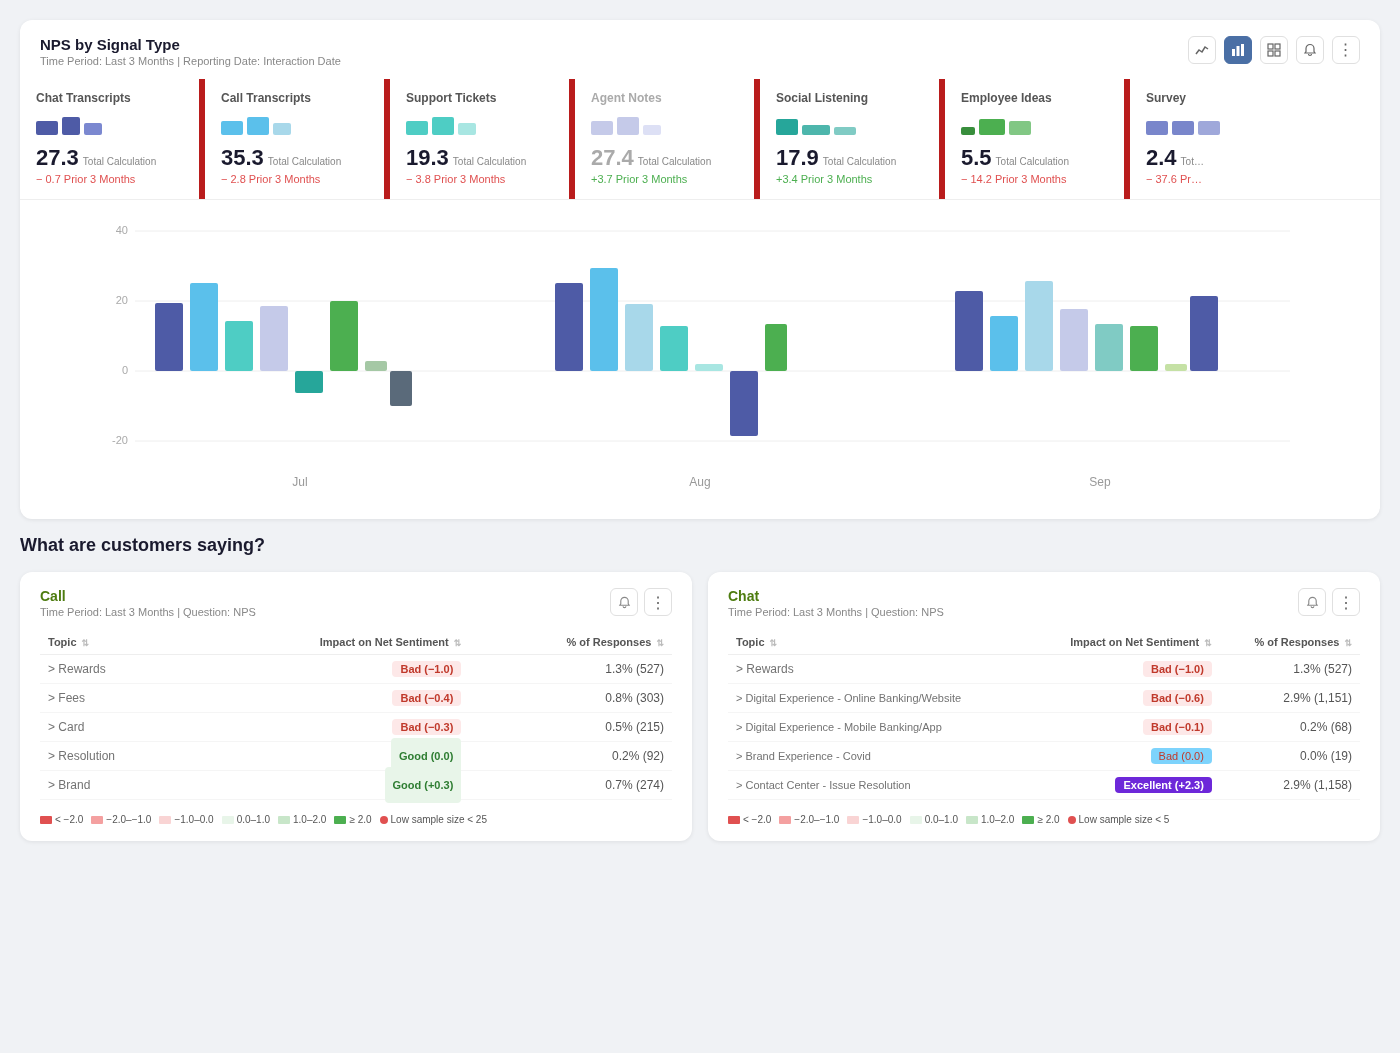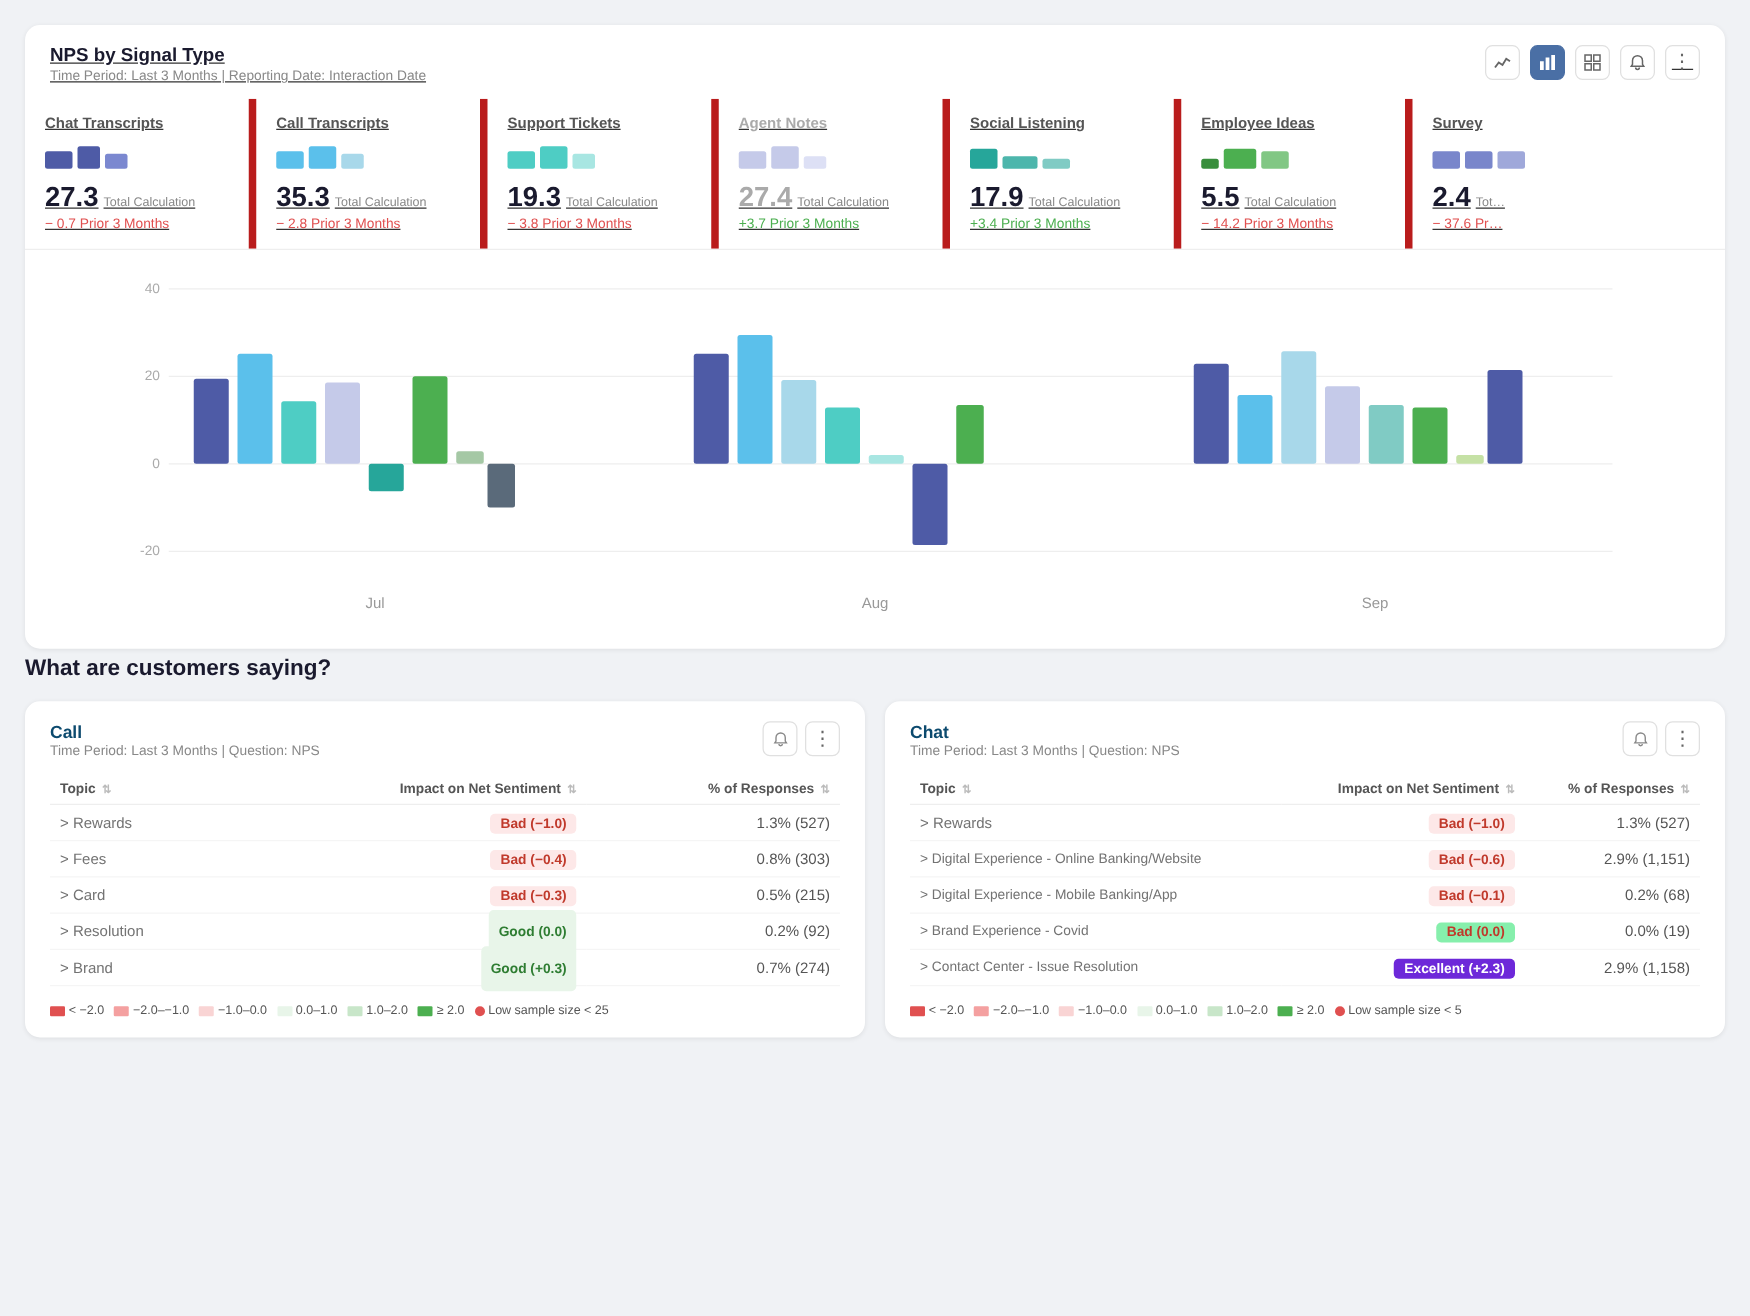--- a/index.html
+++ b/index.html
@@ -1,21 +1,21 @@
 <!DOCTYPE html>
 <html><head>
   <meta charset="utf-8">
   <style>
     * { box-sizing: border-box; margin: 0; padding: 0; }
     body { font-family: -apple-system, BlinkMacSystemFont, 'Segoe UI', sans-serif; background: #f0f2f5; color: #333; font-size: 13px; }
     
     .main-container { padding: 20px; max-width: 1400px; margin: 0 auto; }
     
     
-    .top-card { background: #fff; border-radius: 12px; padding: 16px 20px 0 20px; margin-bottom: 5px; box-shadow: 0 1px 4px rgba(0,0,0,0.08); text-decoration: underline; }
+    .top-card { background: #fff; border-radius: 12px; padding: 16px 20px 0 20px; margin-bottom: 16px; box-shadow: 0 1px 4px rgba(0,0,0,0.08); }
     .card-header { display: flex; justify-content: space-between; align-items: flex-start; margin-bottom: 12px; }
     .card-title { font-size: 15px; font-weight: 700; color: #1a1a2e; }
     .card-subtitle { font-size: 11px; color: #888; margin-top: 2px; }
     .header-icons { display: flex; gap: 8px; align-items: center; }
     .icon-btn { width: 28px; height: 28px; border-radius: 6px; border: 1px solid #e0e0e0; background: #fff; display: flex; align-items: center; justify-content: center; cursor: pointer; font-size: 12px; color: #666; }
     .icon-btn.active { background: #4a6fa5; color: #fff; border-color: #4a6fa5; }
     
     
     .signal-cards { display: flex; overflow: hidden; border-bottom: 1px solid #eee; margin: 0 -20px; }
     .signal-card { flex: 0 0 185px; border-right: 6px solid #b91c1c; padding: 12px 16px 14px; min-width: 0; }
@@ -35,37 +35,37 @@
     .chart-svg { width: 100%; height: 280px; }
     
     
     .bottom-section { margin-top: 4px; }
     .section-title { font-size: 18px; font-weight: 700; color: #1a1a2e; margin-bottom: 16px; }
     
     .two-col { display: grid; grid-template-columns: 1fr 1fr; gap: 16px; }
     
     .table-card { background: #fff; border-radius: 12px; padding: 16px 20px; box-shadow: 0 1px 4px rgba(0,0,0,0.08); }
     .table-card-header { display: flex; justify-content: space-between; align-items: flex-start; margin-bottom: 4px; }
-    .table-card-title { font-size: 14px; font-weight: 700; color: #0c4a6e; }
+    .table-card-title { font-size: 14px; font-weight: 700; color: #4d7c0f; }
     .table-card-subtitle { font-size: 11px; color: #888; margin-top: 2px; }
     .table-header-icons { display: flex; gap: 6px; align-items: center; }
     
     table { width: 100%; border-collapse: collapse; margin-top: 12px; }
     thead th { font-size: 11px; font-weight: 600; color: #555; text-align: left; padding: 6px 8px; border-bottom: 1px solid #eee; }
     thead th:last-child { text-align: right; }
     thead th:nth-child(2) { text-align: right; }
     tbody td { padding: 7px 8px; font-size: 12px; border-bottom: 1px solid #f5f5f5; }
     tbody td:nth-child(2) { text-align: right; font-weight: 600; }
     tbody td:last-child { text-align: right; color: #555; }
     .topic-cell { color: #737373; font-weight: 500; }
     
     .sentiment-bad { background: #fde8e8; color: #c0392b; padding: 2px 8px; border-radius: 4px; font-weight: 600; font-size: 11px; white-space: nowrap; }
     .sentiment-good { background: #e8f5e9; color: #2e7d32; padding: 12px 8px; border-radius: 4px; font-weight: 600; font-size: 11px; white-space: nowrap; }
     .sentiment-excellent { background: #6d28d9; color: #fff; padding: 2px 8px; border-radius: 4px; font-weight: 700; font-size: 11px; white-space: nowrap; }
-    .sentiment-neutral-bad { background: #86efac; color: #c0392b; padding: 2px 8px; border-radius: 4px; font-weight: 700; font-size: 11px; white-space: nowrap; }
+    .sentiment-neutral-bad { background: #7dd3fc; color: #c0392b; padding: 2px 8px; border-radius: 4px; font-weight: 400; font-size: 11px; white-space: nowrap; }
     
     .legend-row { display: flex; flex-wrap: wrap; gap: 8px; align-items: center; margin-top: 14px; font-size: 10px; color: #555; }
     .legend-item { display: flex; align-items: center; gap: 3px; }
     .legend-color { width: 12px; height: 8px; border-radius: 1px; }
     .legend-dot { width: 8px; height: 8px; border-radius: 50%; background: #e05050; display: inline-block; }
     
     .sort-icon { font-size: 9px; color: #bbb; margin-left: 2px; }
   </style>
 </head>
 <body>

